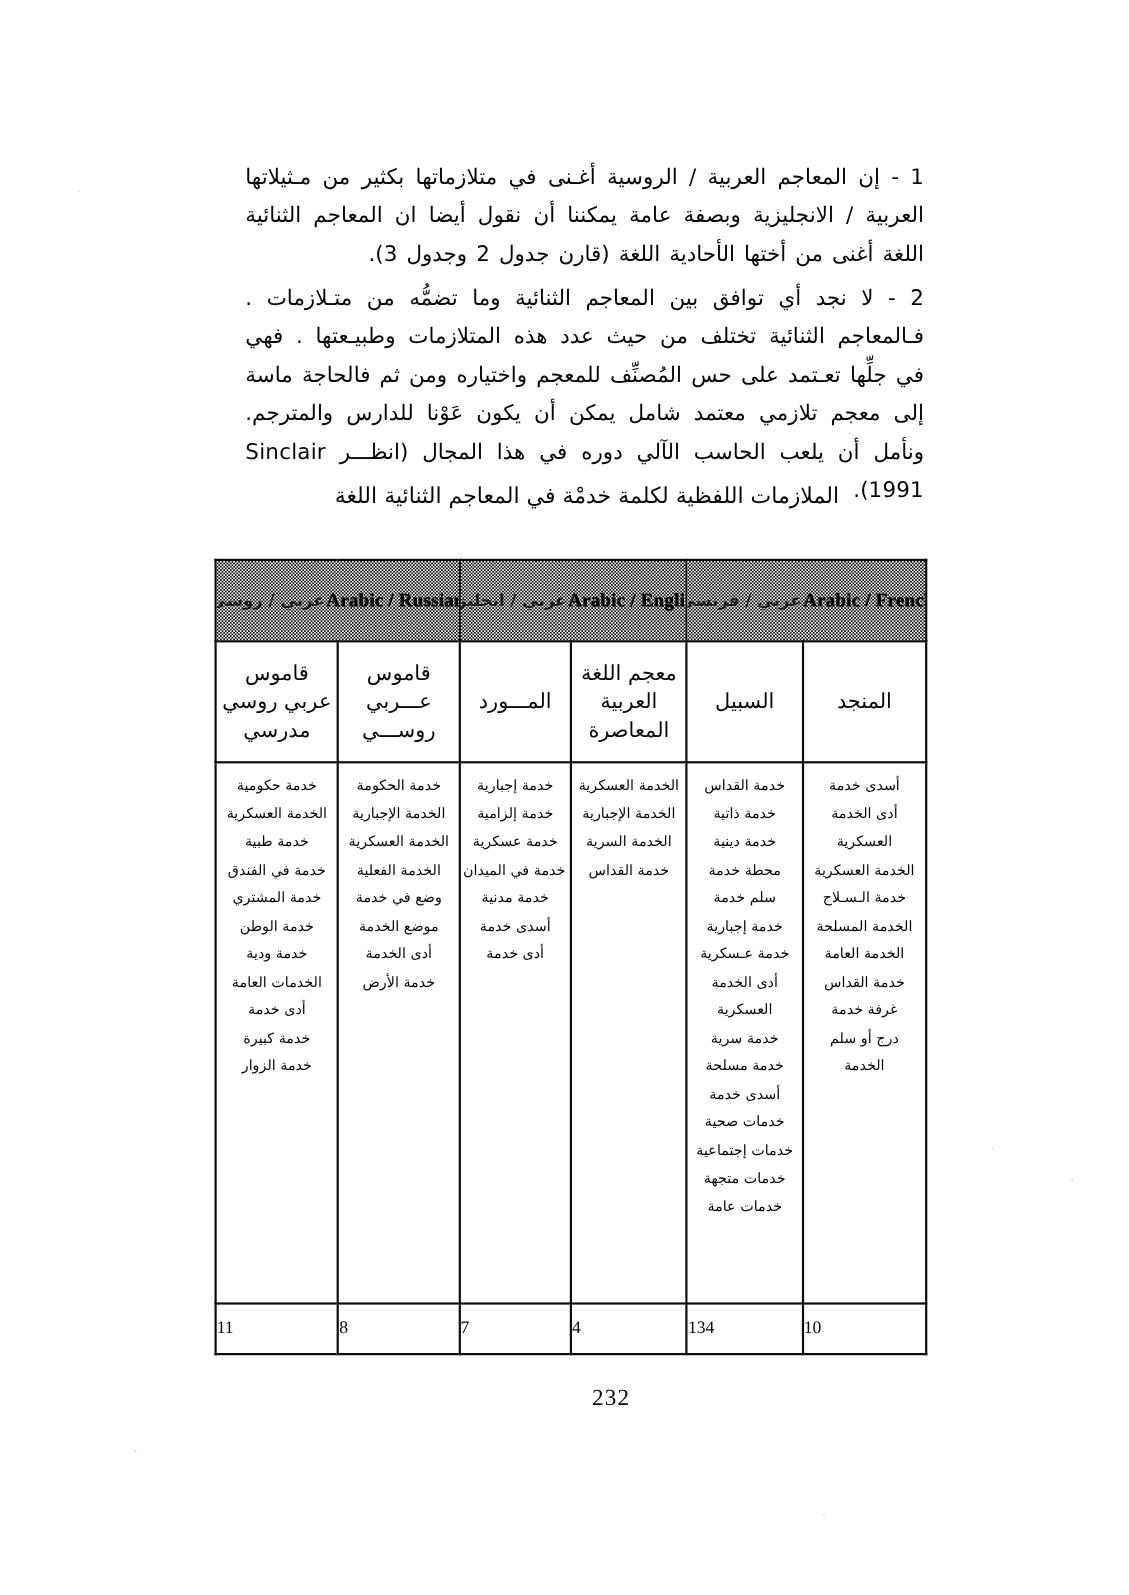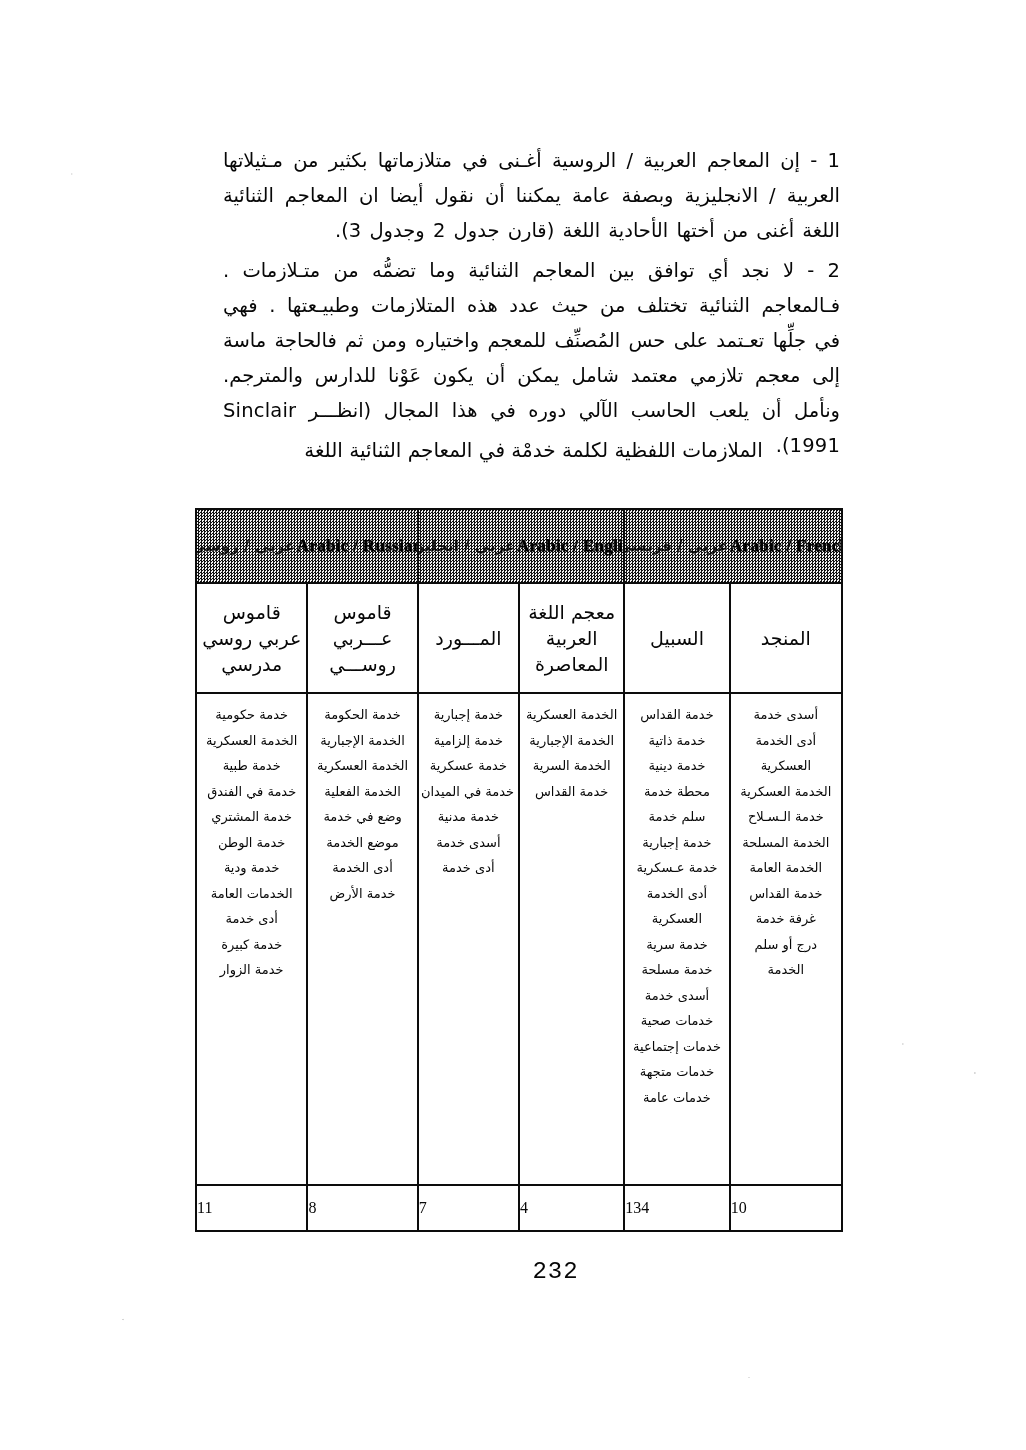--- a/index.html
+++ b/index.html
@@ -174,22 +174,22 @@
     direction: ltr;
   }
 
   
   .page-number {
     position: absolute;
     top: 1258px;
     left: 0;
     right: 0;
     text-align: center;
-    font-family: Liberation Mono, monospace;
-    font-size: 24px;
+    font-family: Liberation Serif, serif;
+    font-size: 21px;
     letter-spacing: 1px;
     padding-left: 44px;
   }
 </style>
 </head>
 <body>
 
 <div class="page">
 
   <div class="text-block" id="para-1">1 - إن المعاجم العربية / الروسية أغـنى  في متلازماتها بكثير من مـثيلاتها العربية / الانجليزية وبصفة عامة يمكننا أن نقول أيضا ان المعاجم الثنائية  اللغة أغنى من أختها الأحادية اللغة (قارن جدول 2 وجدول 3).</div>

